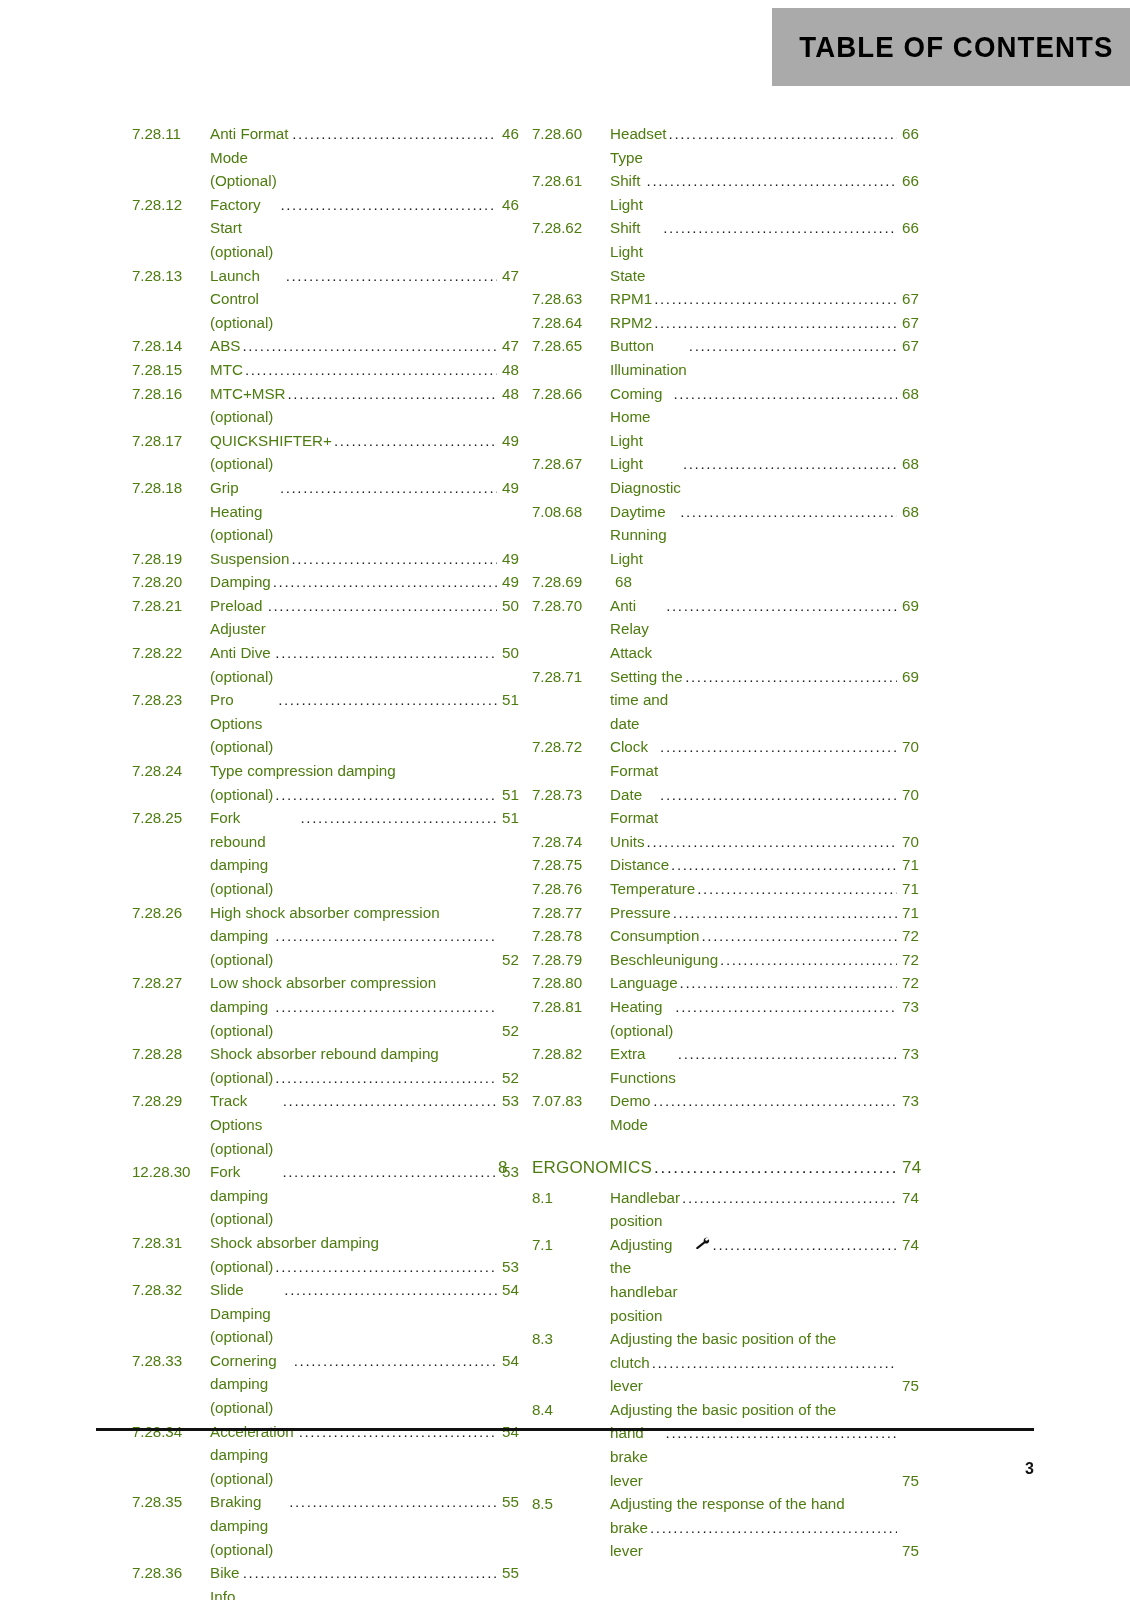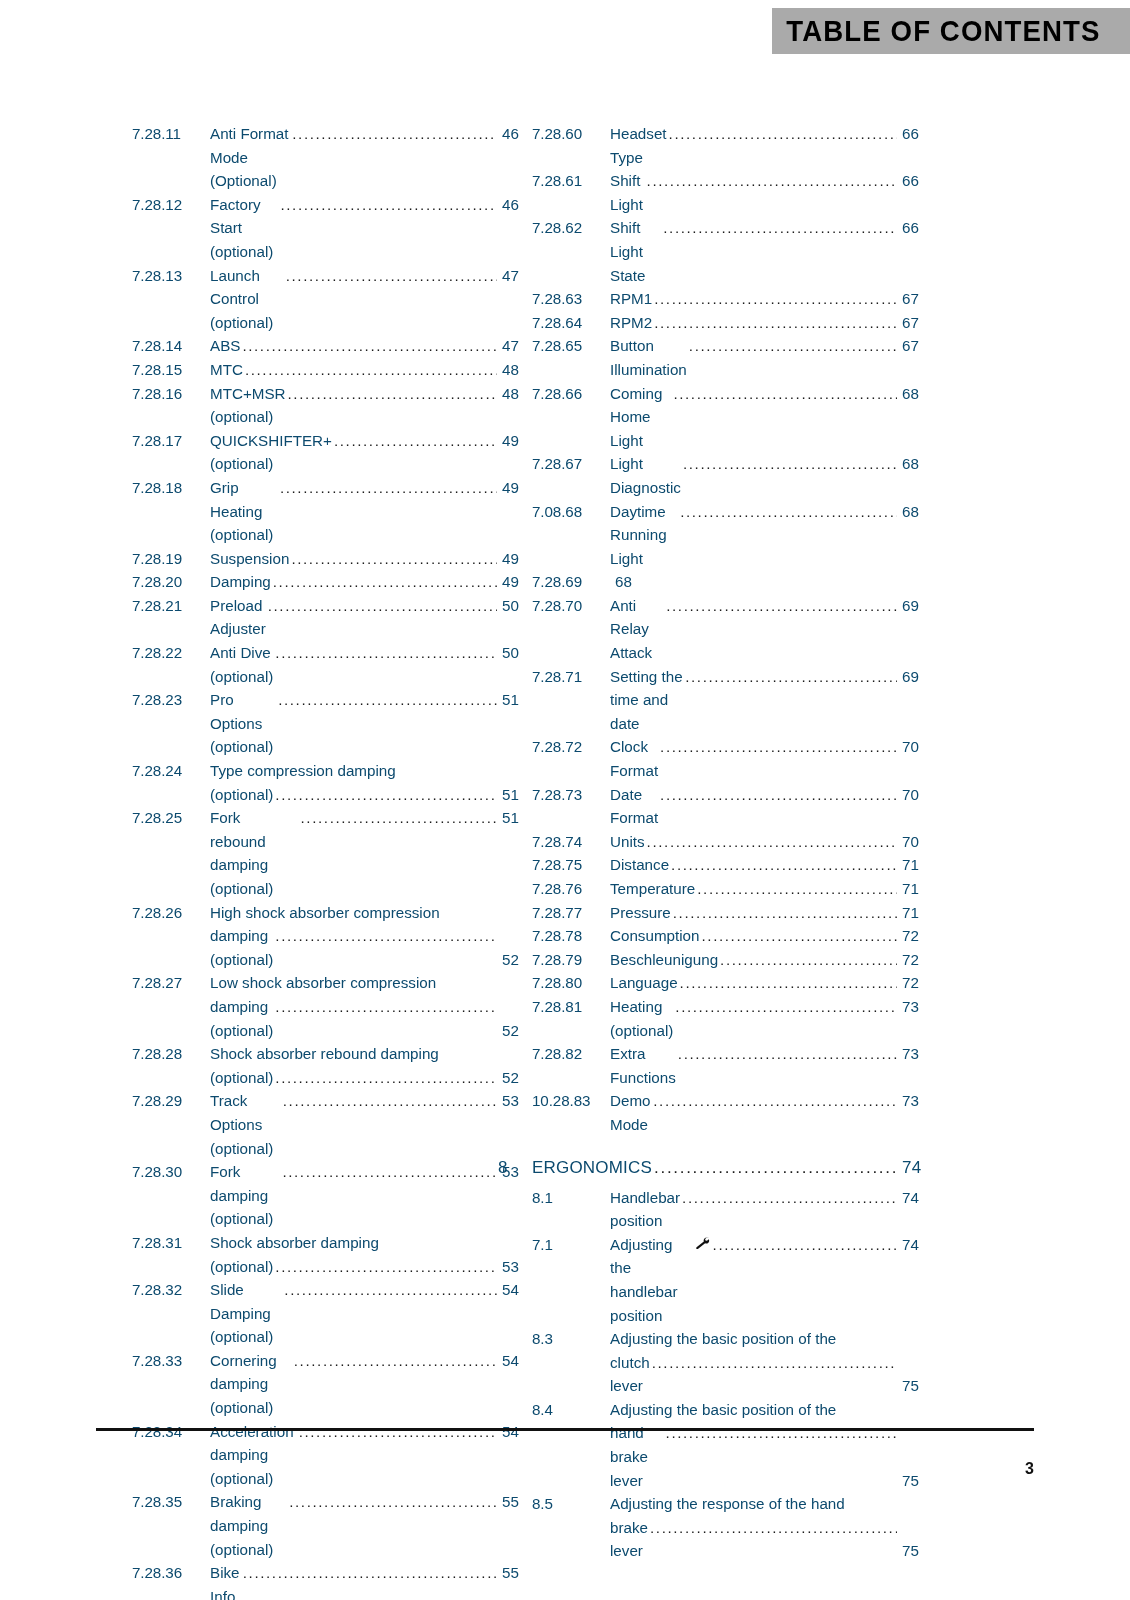--- a/index.html
+++ b/index.html
@@ -15,25 +15,25 @@
     color: #1a1a1a;
     overflow: hidden;
   }
 
   
   .header-band {
     position: absolute;
     top: 8px;
     left: 772px;
     right: 0;
-    height: 46px;
+    height: 78px;
     background: #aaaaaa;
     display: flex;
     align-items: center;
-    justify-content: center;
+    justify-content: flex-start;
     box-sizing: border-box;
     padding-right: 42px;
   }
   .header-title {
     font-family: "Liberation Sans Narrow", "Liberation Sans", sans-serif;
     font-weight: bold;
     font-size: 30px;
     letter-spacing: 1.2px;
     color: #000000;
     transform: scaleX(0.92);
@@ -55,21 +55,21 @@
   }
   .col-left  { left: 98px; }
   .col-right { left: 498px; }
 
   
   .toc-row {
     display: flex;
     align-items: flex-start;
     font-size: 15.2px;
     line-height: 23.6px;
-    color: #0c4a6e;
+    color: #4d7c0f;
   }
   .gutter {
     width: 34px;
     flex: 0 0 34px;
     text-align: left;
     font-size: 15.6px;
   }
   .num {
     width: 78px;
     flex: 0 0 78px;
@@ -380,21 +380,21 @@
         <div class="body-cell">
           <div class="tline">
             <span class="ttext">Track Options (optional)</span>
             <span class="leader"></span>
           </div>
         </div>
         <div class="pageno">53</div>
       </div>
       <div class="toc-row sub-row">
         <div class="gutter"></div>
-        <div class="num">7.28.30</div>
+        <div class="num">12.28.30</div>
         <div class="body-cell">
           <div class="tline">
             <span class="ttext">Fork damping (optional)</span>
             <span class="leader"></span>
           </div>
         </div>
         <div class="pageno">53</div>
       </div>
       <div class="toc-row multi sub-row">
         <div class="gutter"></div>
@@ -710,21 +710,21 @@
         <div class="body-cell">
           <div class="tline">
             <span class="ttext">Extra Functions</span>
             <span class="leader"></span>
           </div>
         </div>
         <div class="pageno">73</div>
       </div>
       <div class="toc-row sub-row">
         <div class="gutter"></div>
-        <div class="num">10.28.83</div>
+        <div class="num">7.07.83</div>
         <div class="body-cell">
           <div class="tline">
             <span class="ttext">Demo Mode</span>
             <span class="leader"></span>
           </div>
         </div>
         <div class="pageno">73</div>
       </div>
       <div class="toc-row chapter-row">
         <div class="gutter">8</div>

